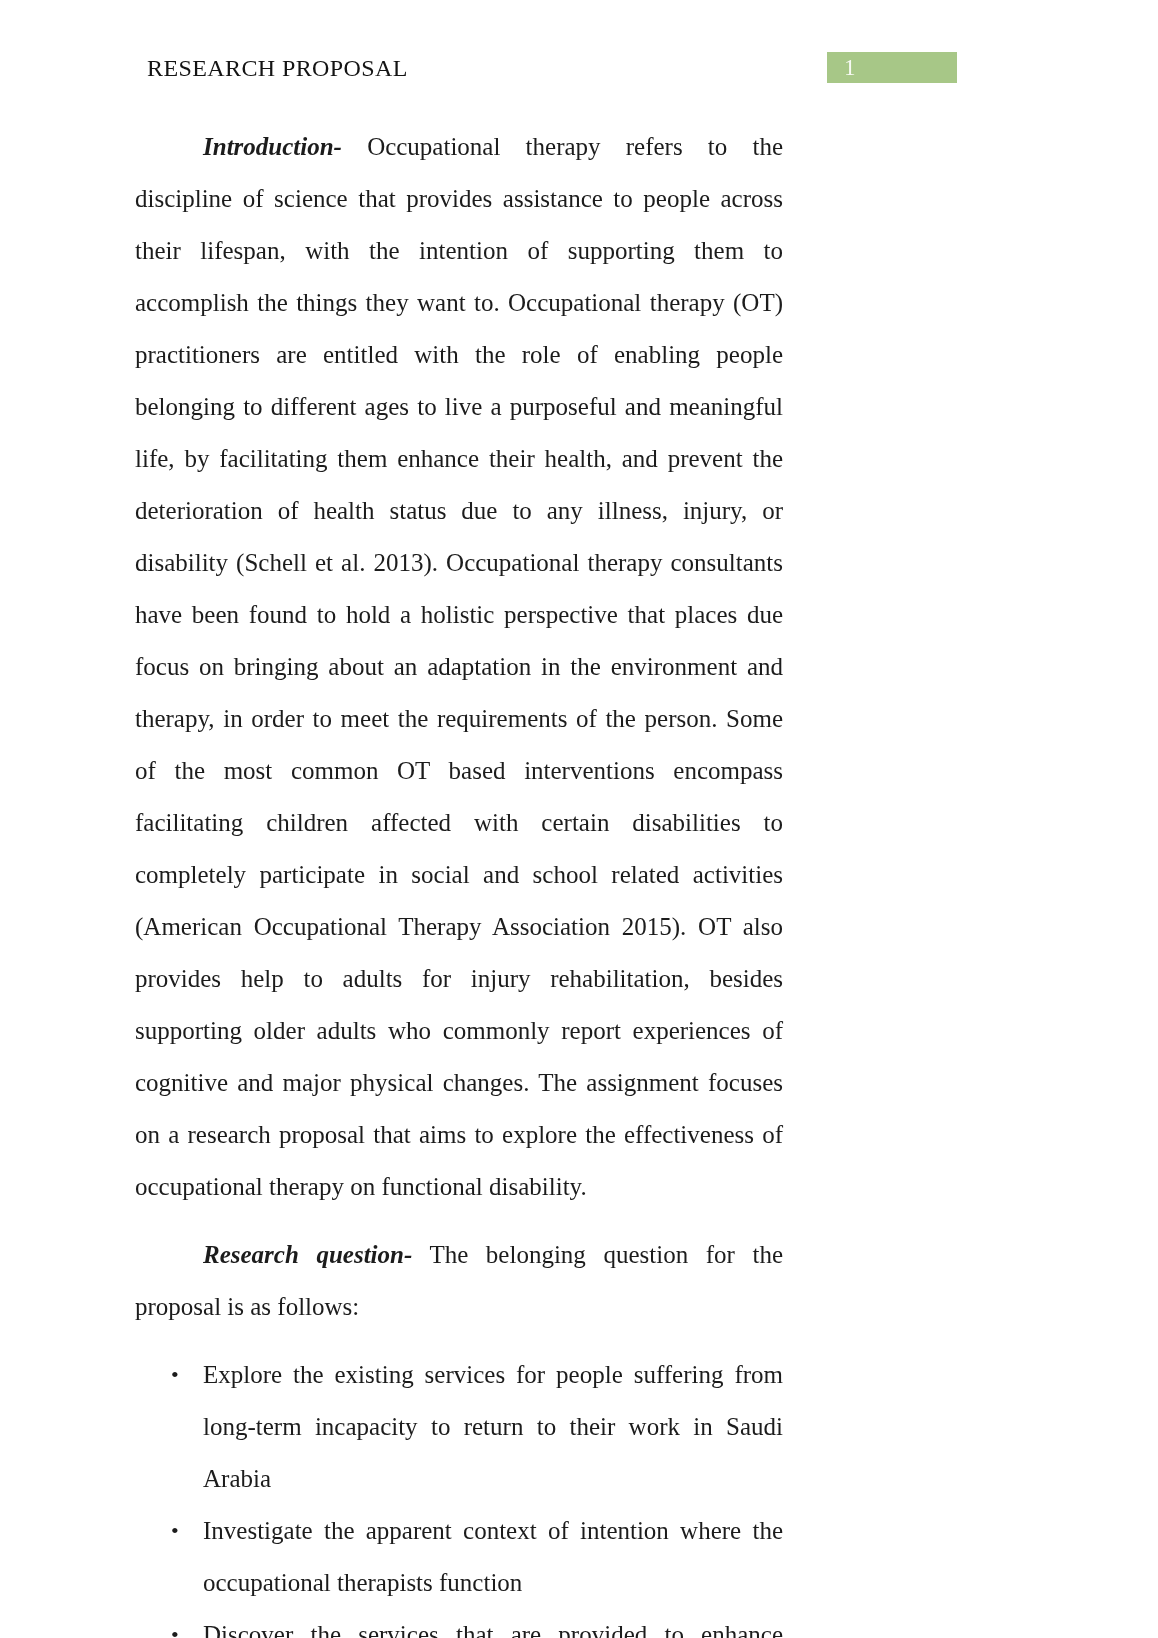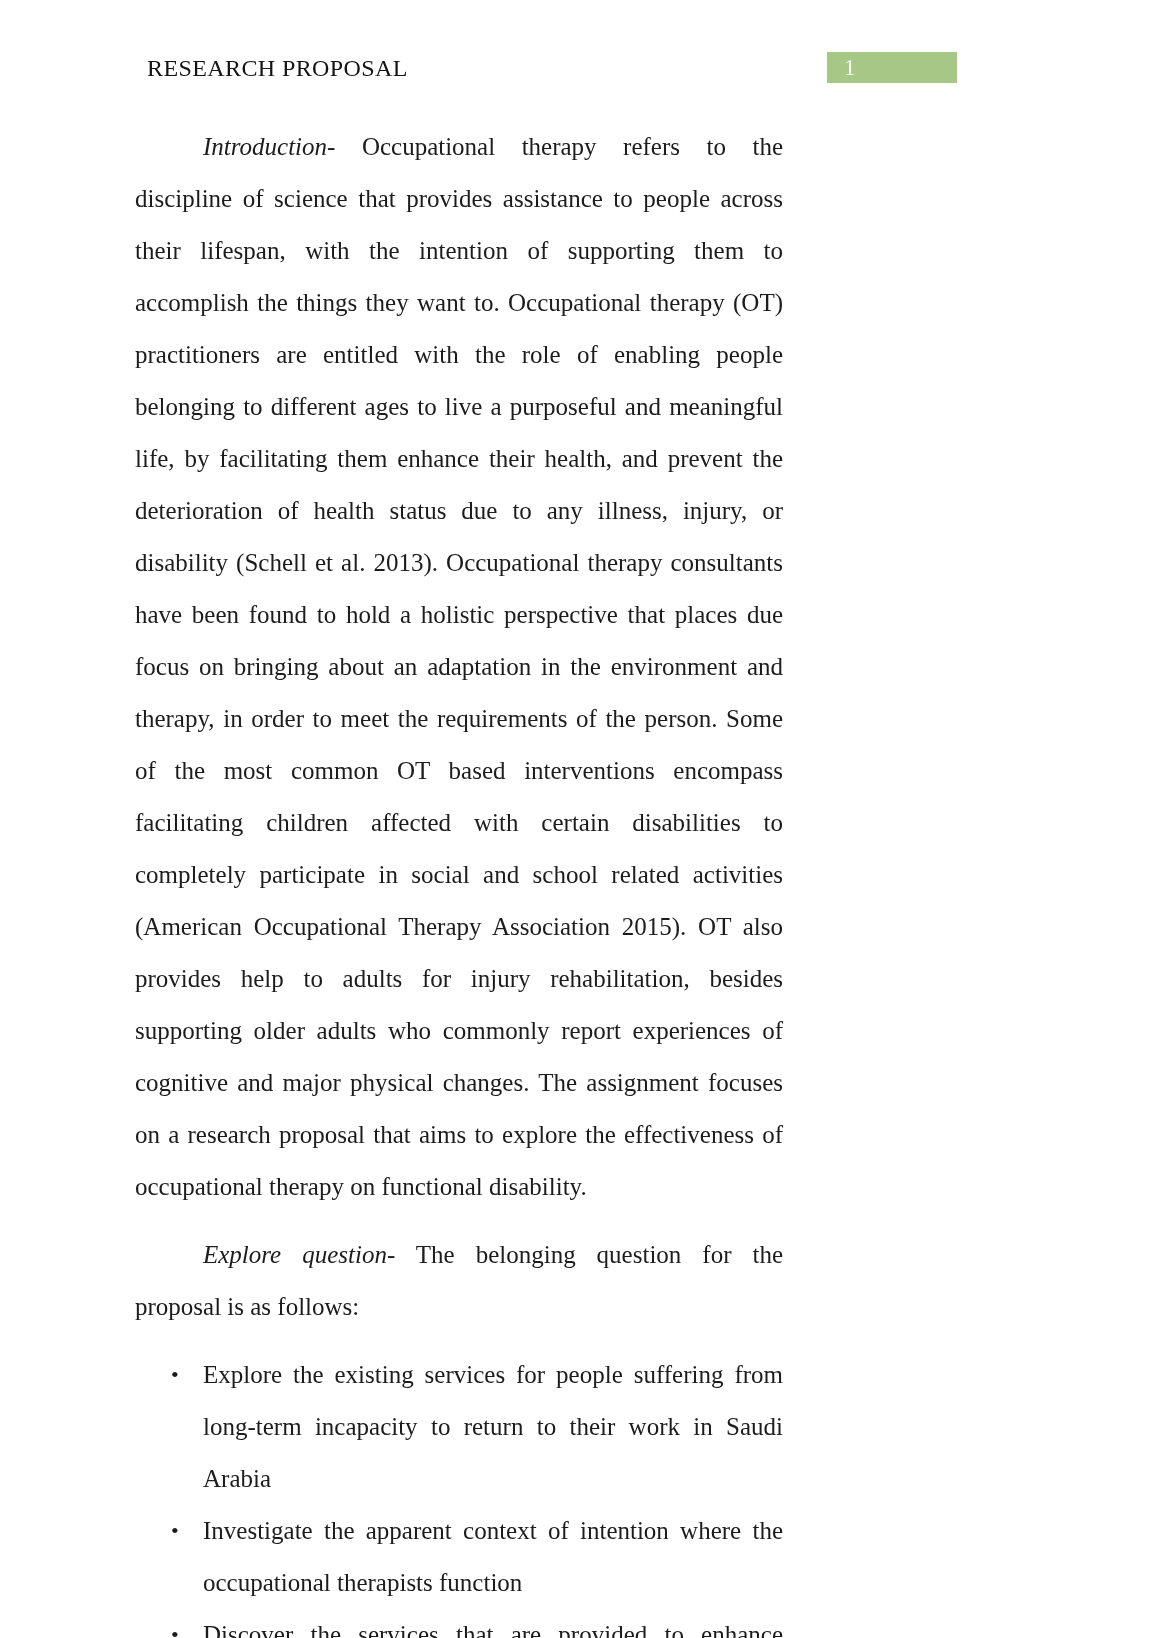--- a/index.html
+++ b/index.html
@@ -58,21 +58,21 @@
   .para {
     font-size: 25px;
     line-height: 52px;
     text-align: justify;
     margin: 0 0 16px 0;
   }
   .indent-lg { text-indent: 68px; }
   .indent-sm { text-indent: 33px; }
   .italic { font-style: italic; }
   .label {
-    font-weight: normal;
+    font-weight: bold;
     font-style: italic;
   }
   ul.bullets {
     margin: 0;
     padding: 0;
     list-style: none;
   }
   ul.bullets li {
     position: relative;
     font-size: 25px;
@@ -98,21 +98,21 @@
     <div class="header-title">RESEARCH PROPOSAL</div>
     <div class="page-badge" style="background: rgb(167, 199, 135);">
       <span class="page-num">1</span>
     </div>
   </div>
 
   <div class="doc-body">
 
     <p class="para indent-lg"><span class="label">Introduction-</span><span> Occupational therapy refers to the discipline of science that provides assistance to people across their lifespan, with the intention of supporting them to accomplish the things they want to. Occupational therapy (OT) practitioners are entitled with the role of enabling people belonging to different ages to live a purposeful and meaningful life, by facilitating them enhance their health, and prevent the deterioration of health status due to any illness, injury, or disability (Schell et al. 2013). Occupational therapy consultants have been found to hold a holistic perspective that places due focus on bringing about an adaptation in the environment and therapy, in order to meet the requirements of the person. Some of the most common OT based interventions encompass facilitating children affected with certain disabilities to completely participate in social and school related activities (American Occupational Therapy Association 2015). OT also provides help to adults for injury rehabilitation, besides supporting older adults who commonly report experiences of cognitive and major physical changes. The assignment focuses on a research proposal that aims to explore the effectiveness of occupational therapy on functional disability.</span></p>
 
-    <p class="para indent-lg"><span class="label">Explore question-</span><span> The belonging question for the proposal is as follows:</span></p>
+    <p class="para indent-lg"><span class="label">Research question-</span><span> The belonging question for the proposal is as follows:</span></p>
 
 
 
     <ul class="bullets">
       <li><span class="bullet-glyph">•</span><span>Explore the existing services for people suffering from long-term incapacity to return to their work in Saudi Arabia</span></li>
       <li><span class="bullet-glyph">•</span><span>Investigate the apparent context of intention where the occupational therapists function</span></li>
       <li><span class="bullet-glyph">•</span><span>Discover the services that are provided to enhance patients residing</span></li>
       <li><span class="bullet-glyph">•</span></li>
     </ul>
 

